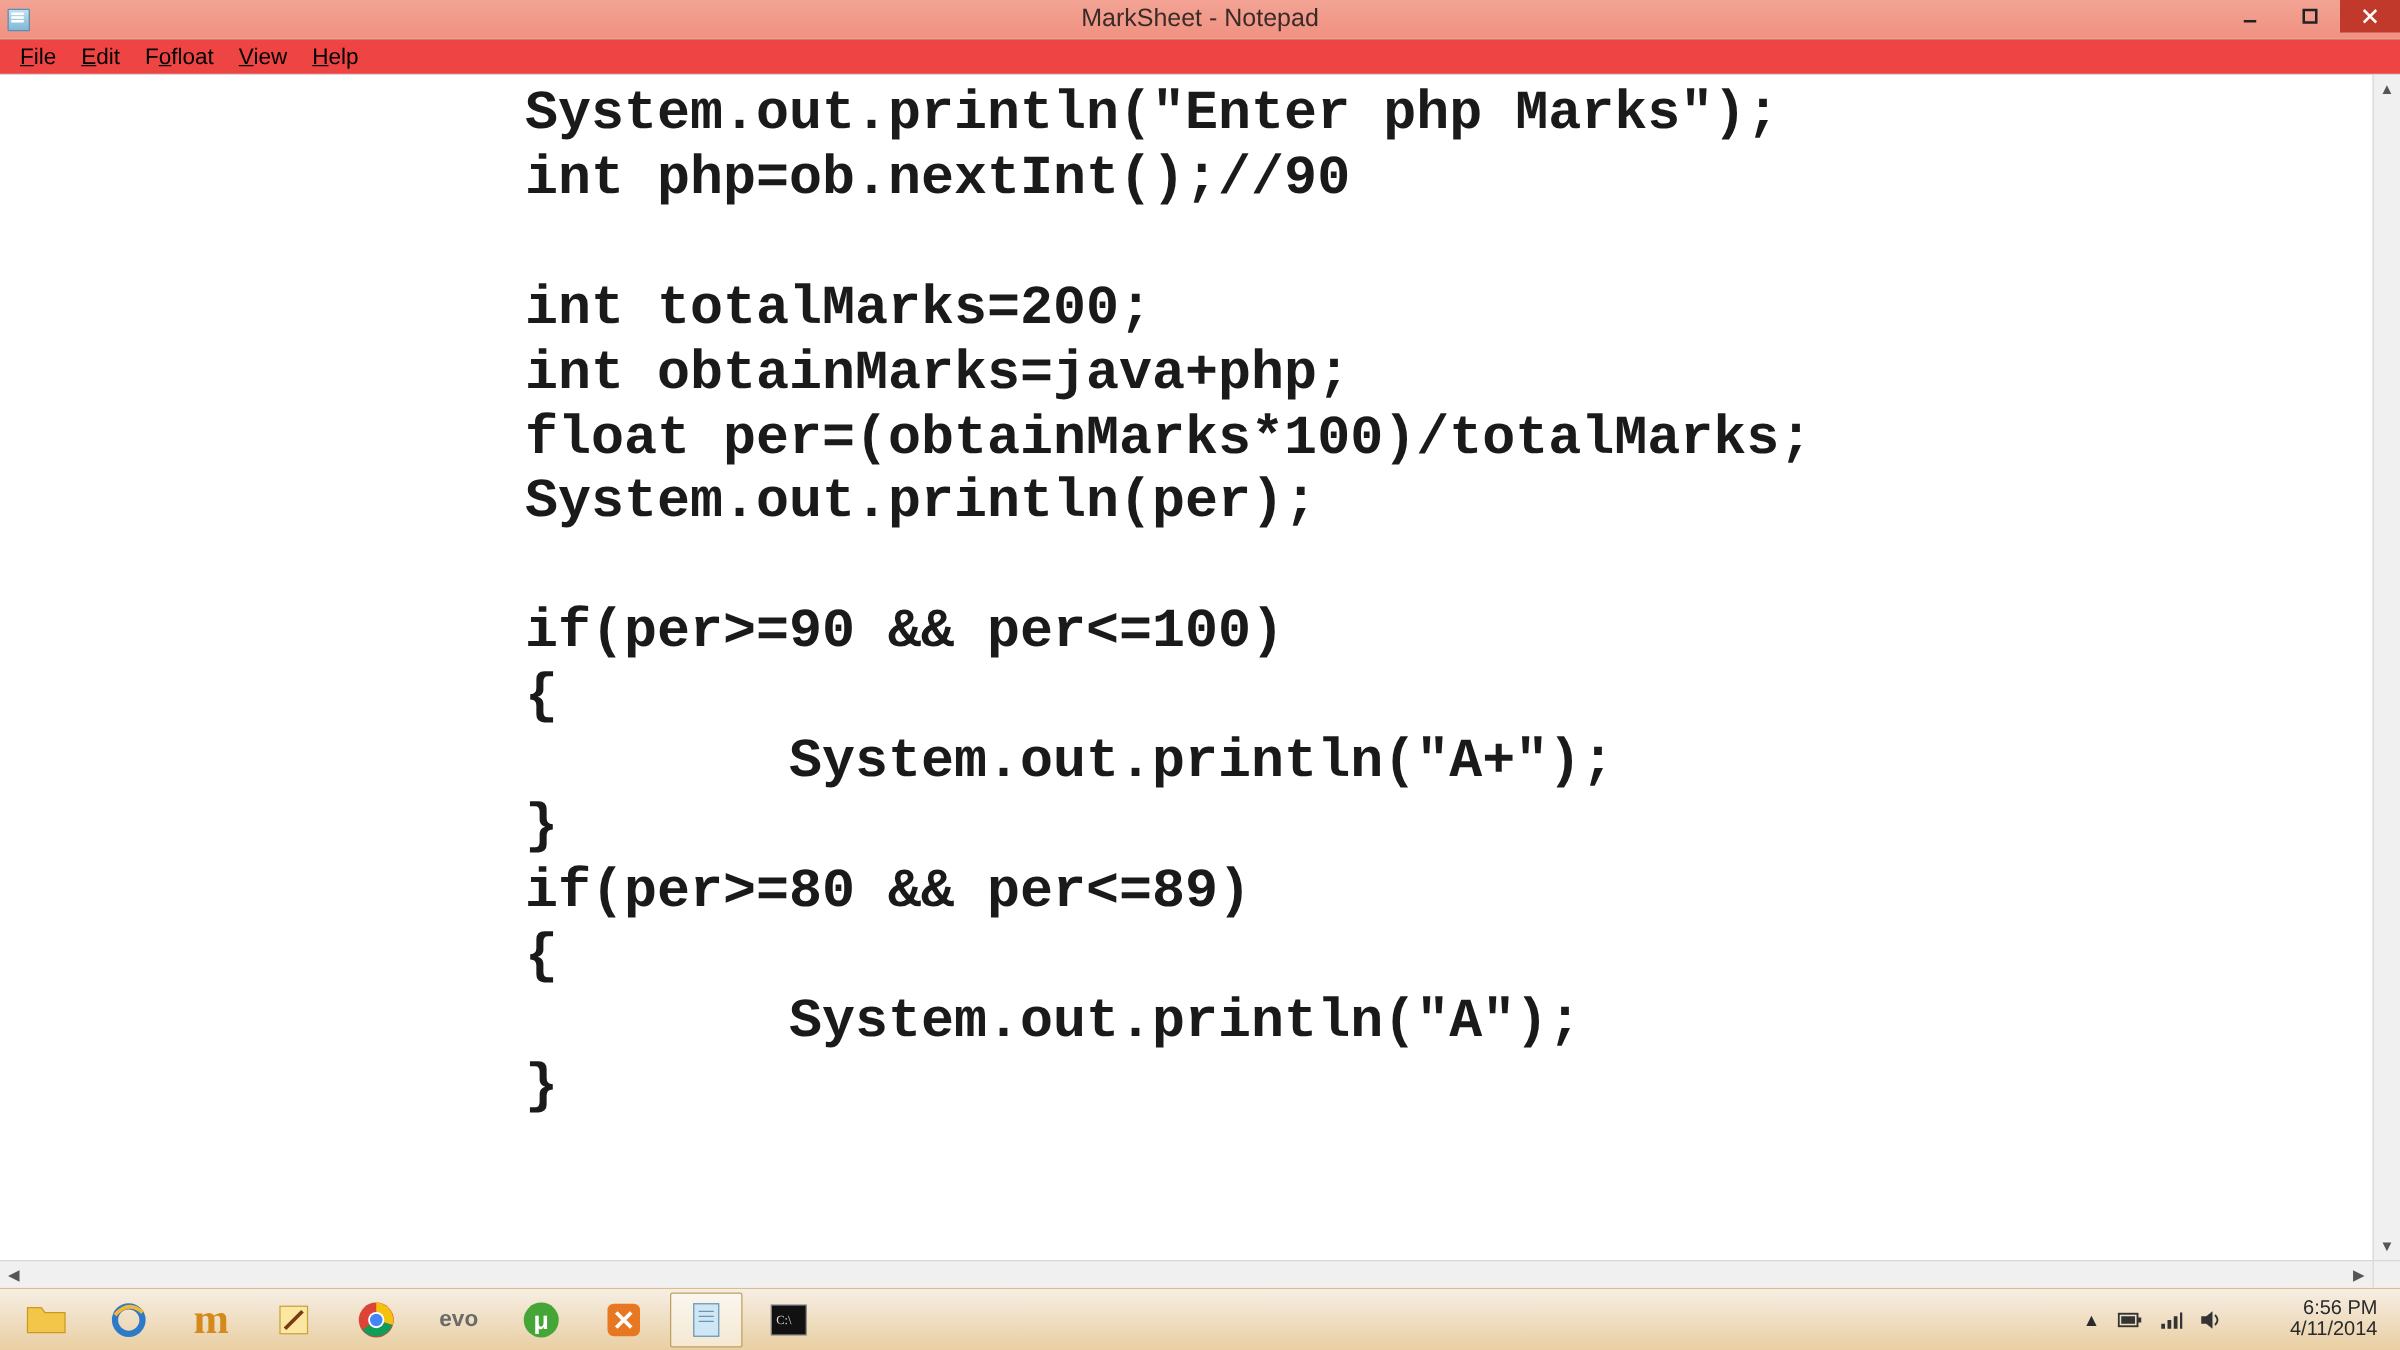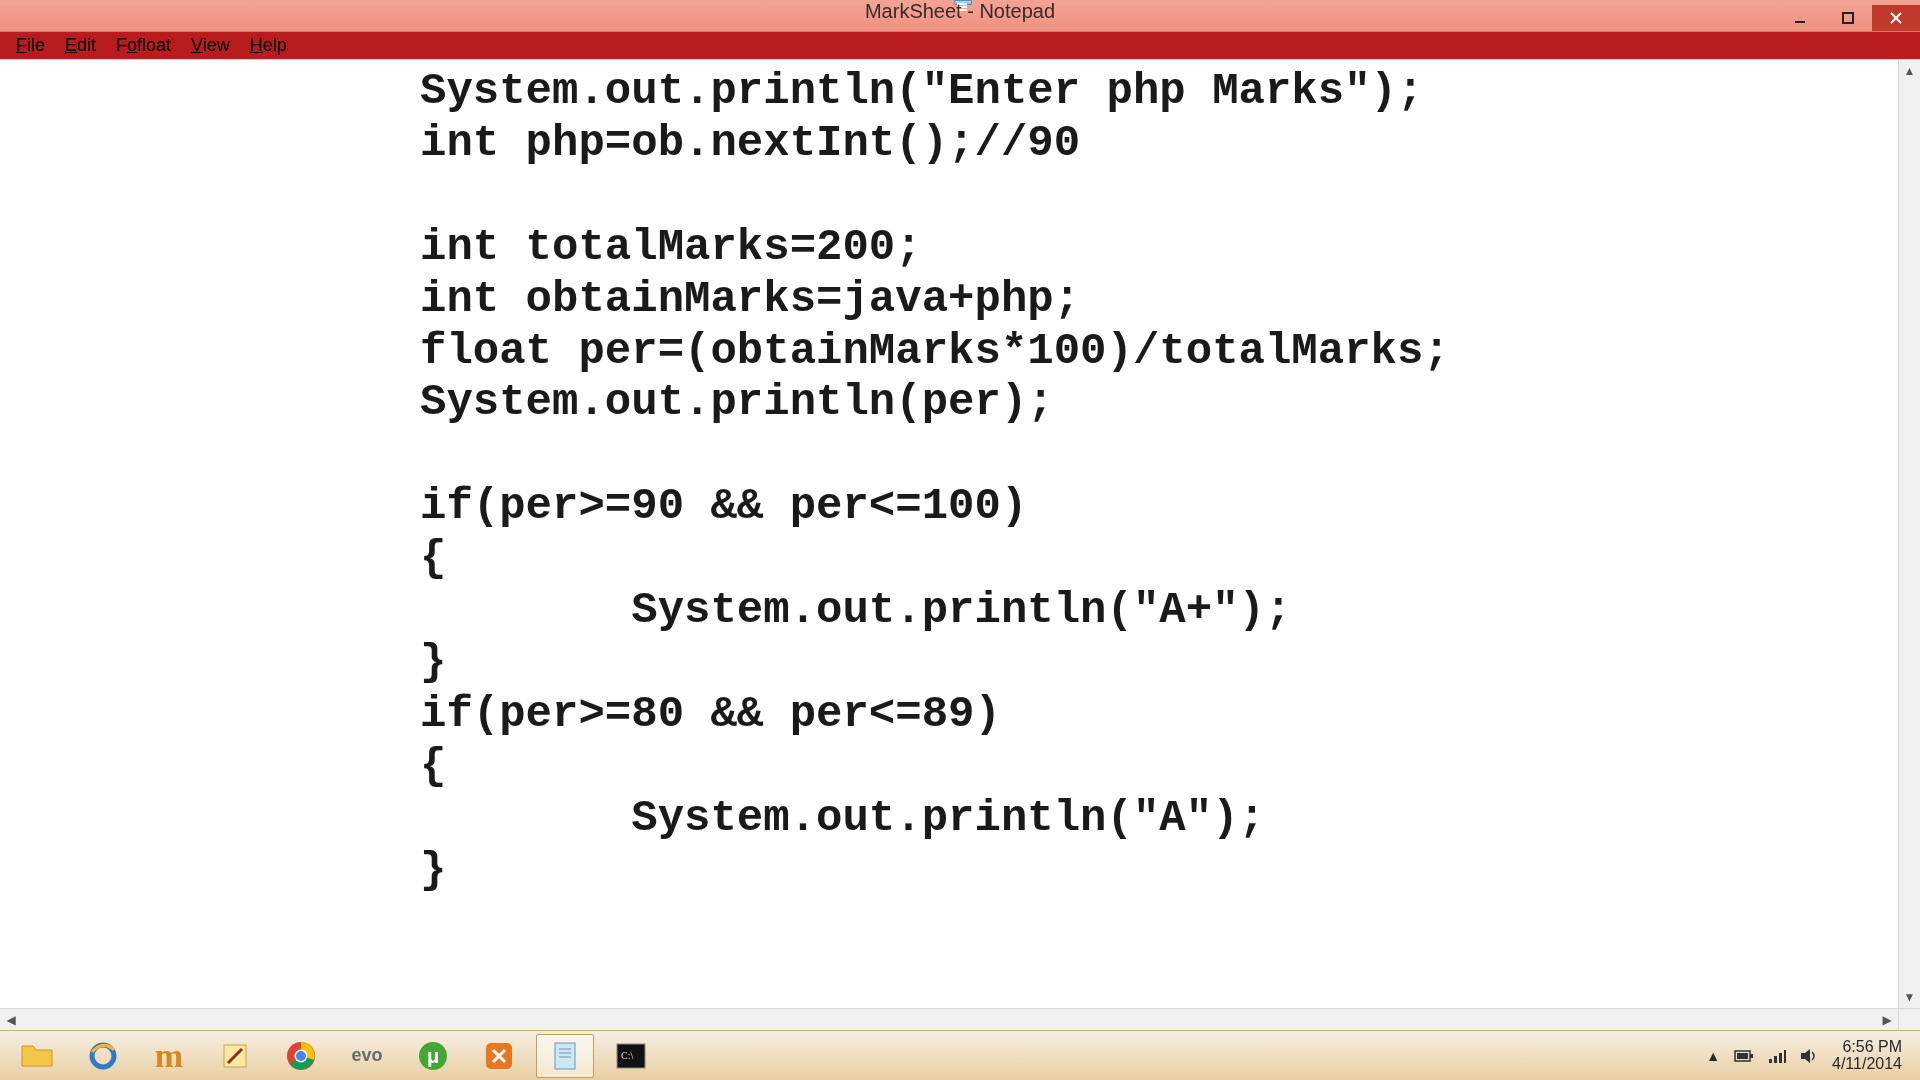--- a/index.html
+++ b/index.html
@@ -1,29 +1,29 @@
 <!DOCTYPE html>
 <html><head>
   <meta charset="utf-8">
   <style>
     * { margin: 0; padding: 0; box-sizing: border-box; }
     html, body { width: 1920px; height: 1080px; overflow: hidden; font-family: "Segoe UI", Tahoma, sans-serif; }
     body { display: flex; flex-direction: column; background: #fff; }
 
     
-    .title-bar { height: 32px; background: linear-gradient(#f2a394, #f09181); display: flex; align-items: center; position: relative; border-bottom: 1px solid #d37a6a; flex-direction: column; }
+    .title-bar { height: 32px; background: linear-gradient(#f2a394, #f09181); display: flex; align-items: center; position: relative; border-bottom: 1px solid #d37a6a; }
     .title-bar .app-icon { width: 18px; height: 18px; margin-left: 6px; background: linear-gradient(#bfe0f0,#7fb8d8); border: 1px solid #5a90b0; border-radius: 1px; position: relative; }
     .title-bar .app-icon::after { content:""; position:absolute; left:2px; top:2px; width:10px; height:2px; background:#fff; box-shadow: 0 3px 0 #fff, 0 6px 0 #fff; }
     .title-text { position: absolute; left: 0; right: 0; text-align: center; font-size: 20px; color: #3a2a28; pointer-events: none; }
     .win-controls { margin-left: auto; display: flex; height: 100%; }
     .win-btn { width: 48px; height: 26px; display:flex; align-items:center; justify-content:center; font-size: 14px; color:#222; }
     .win-btn.close { background:#c0392b; color:#fff; }
 
     
-    .menu-bar { height: 28px; background: #b91c1c; display: flex; align-items: center; padding: 0 6px; border-bottom: 1px solid #d8d8d8; font-size: 18px; }
+    .menu-bar { height: 28px; background: #ef4444; display: flex; align-items: center; padding: 0 6px; border-bottom: 1px solid #d8d8d8; font-size: 18px; }
     .menu-item { padding: 2px 10px; cursor: default; }
     .menu-item u { text-decoration: underline; }
 
     
     .editor-wrap { flex: 1; position: relative; background: #fff; }
     .editor { position:absolute; inset:0; padding: 6px 10px 6px 420px; font-family: Consolas, "Courier New", monospace; font-size: 44px; line-height: 1.18; font-weight: 700; color:#1a1a1a; white-space: pre; overflow: hidden; }
 
     
     .vscroll { position:absolute; top:0; right:0; bottom:22px; width:22px; background:#f0f0f0; border-left:1px solid #d8d8d8; display:flex; flex-direction:column; }
     .vscroll .arrow { height:22px; display:flex; align-items:center; justify-content:center; font-size:12px; color:#555; }
@@ -32,21 +32,21 @@
     .hscroll .arrow { width:22px; display:flex; align-items:center; justify-content:center; font-size:12px; color:#555; }
     .hscroll .track { flex:1; }
     .scroll-corner { position:absolute; right:0; bottom:0; width:22px; height:22px; background:#f0f0f0; border-left:1px solid #d8d8d8; border-top:1px solid #d8d8d8; }
 
     
     .taskbar { height: 50px; background: linear-gradient(#f6eee4, #e9cfa2); border-top:1px solid #cba96a; display:flex; align-items:center; padding: 0 4px; }
     .task-item { width: 58px; height: 44px; margin: 0 4px; display:flex; align-items:center; justify-content:center; font-size: 28px; border-radius:2px; }
     .task-item.active { background: rgba(255,255,255,0.5); border:1px solid #c0a060; }
     .spacer { flex:1; }
     .tray { display:flex; align-items:center; gap:14px; padding: 0 14px; font-size:16px; color:#2a2a2a; }
-    .tray .clock { text-align:right; font-size:16px; line-height:1.05; }
+    .tray .clock { text-align:right; font-size:16px; line-height:1.05;margin-left:40px; }
     .tray .tri { font-size:14px; }
     .tray svg { display:block; }
   </style>
 </head>
 <body>
 
 <div class="title-bar">
   <span class="app-icon"></span>
   <div class="title-text">MarkSheet - Notepad</div>
   <div class="win-controls">

